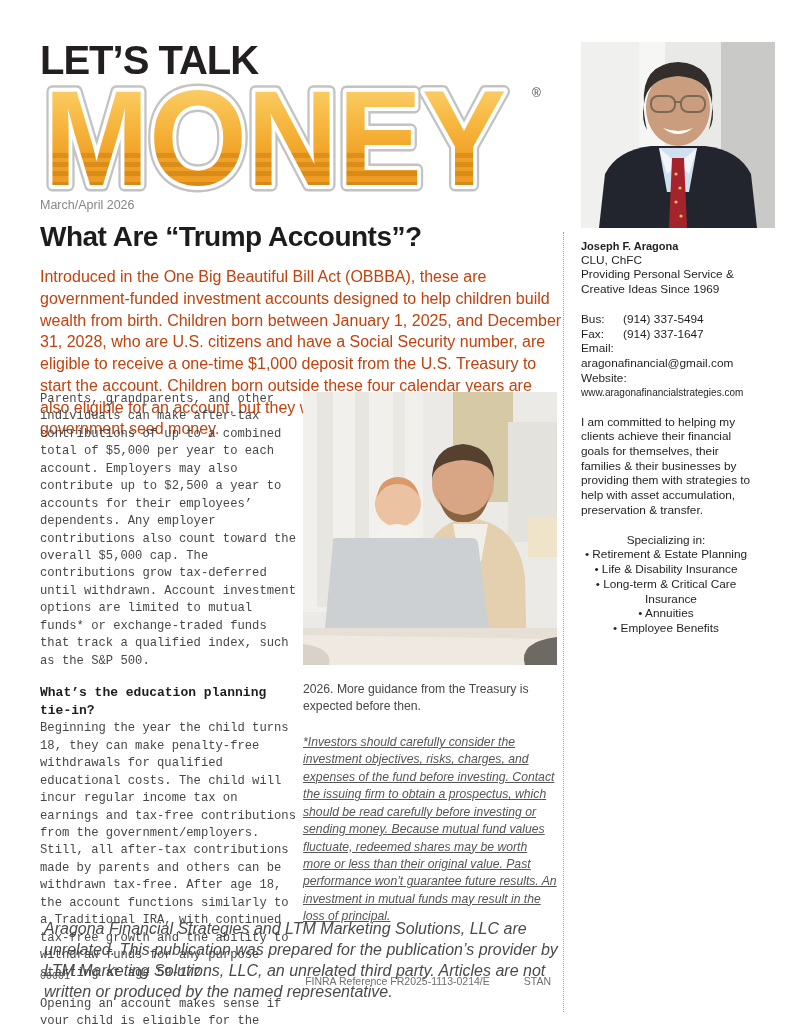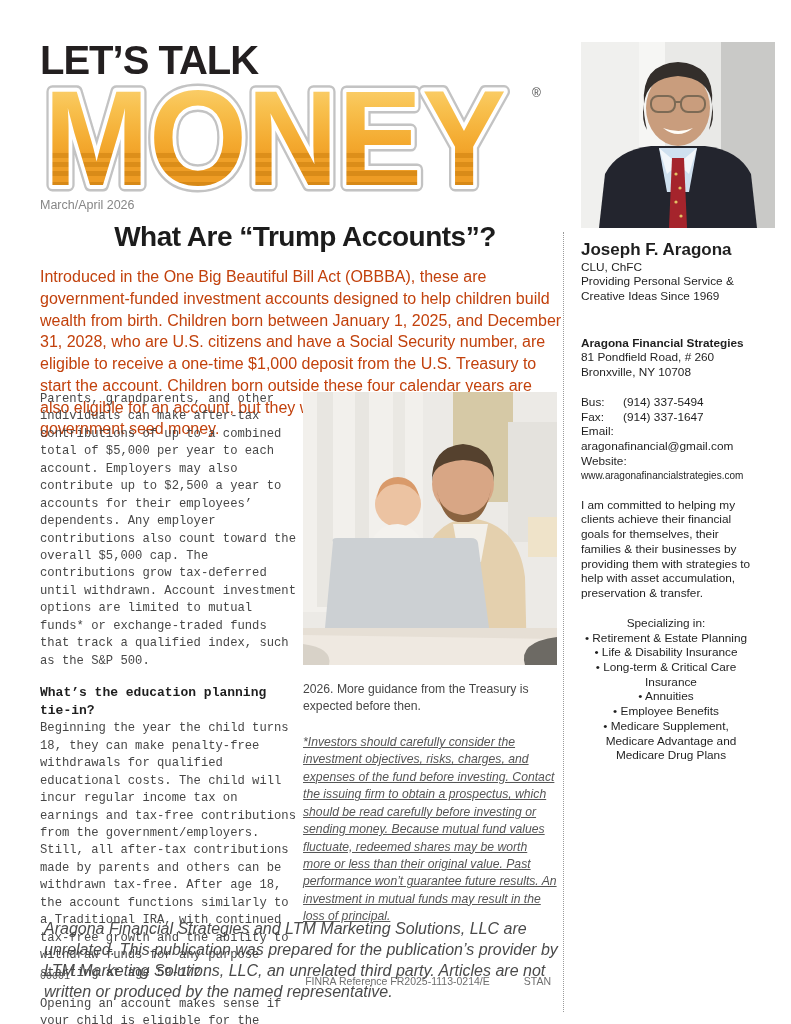--- a/index.html
+++ b/index.html
@@ -39,21 +39,21 @@
     font-size:12.2px;line-height:1.43;color:#474747;}
   .col2 .photo{display:block;width:254px;height:273px;}
   .col2 p{margin:16px 0 0 0;}
   .col2 p.fineprint{font-style:italic;color:#555;margin-top:18px;text-decoration:underline;}
   
   .divider{position:absolute;left:563px;top:232px;height:780px;width:0;
     border-left:1px dotted #9b9b9b;}
   
   .sidebar{position:absolute;left:581px;top:42px;width:176px;color:#1f1f1f;}
   .portrait{display:block;width:194px;height:186px;}
-  .advisor-name{font-size:17px;font-weight:bold;margin-top:12px;line-height:1.15;}
+  .advisor-name{font-size:11px;font-weight:bold;margin-top:12px;line-height:1.15;}
   .sb{font-size:11.8px;line-height:1.25;}
   .sb-block{margin-top:15px;}
   .bold{font-weight:bold;}
   .phone-row{display:flex;}
   .phone-row .lbl{width:42px;}
   .website-url{font-size:10px;line-height:1.4;}
   .mission{margin-top:15px;}
   .spec-list{margin:0;padding:0;list-style:none;}
   .spec-list li{padding-left:10px;text-indent:-10px;}
   .spec-list li::before{content:"• ";}
@@ -104,21 +104,21 @@
         </linearGradient>
       </defs>
       <text x="4" y="102" font-family="Liberation Sans, sans-serif" font-weight="bold" font-size="136" textLength="462" lengthAdjust="spacingAndGlyphs" stroke="#c3c3c3" stroke-width="13" stroke-linejoin="round" fill="none">MONEY</text>
       <text x="4" y="102" font-family="Liberation Sans, sans-serif" font-weight="bold" font-size="136" textLength="462" lengthAdjust="spacingAndGlyphs" stroke="#ffffff" stroke-width="8" stroke-linejoin="round" fill="url(#gold)" paint-order="stroke fill">MONEY</text>
     </svg>
     <span class="registered">®</span>
   </div>
 
   <div class="issue-date">March/April 2026</div>
 
-  <h1 class="headline" style="margin:0;text-align:center;">What Are “Trump Accounts”?</h1>
+  <h1 class="headline" style="margin:0;">What Are “Trump Accounts”?</h1>
 
   <p class="intro" style="margin:0;">Introduced in the One Big Beautiful Bill Act (OBBBA), these are government-funded investment accounts designed to help children build wealth from birth. Children born between January 1, 2025, and December 31, 2028, who are U.S. citizens and have a Social Security number, are eligible to receive a one-time $1,000 deposit from the U.S. Treasury to start the account. Children born outside these four calendar years are also eligible for an account, but they won’t receive the $1,000 in government seed money.</p>
 
   <div class="col1">
     <p>Parents, grandparents, and other individuals can make after-tax contributions of up to a combined total of $5,000 per year to each account. Employers may also contribute up to $2,500 a year to accounts for their employees’ dependents. Any employer contributions also count toward the overall $5,000 cap. The contributions grow tax-deferred until withdrawn. Account investment options are limited to mutual funds* or exchange-traded funds that track a qualified index, such as the S&amp;P 500.</p>
     <h3>What’s the education planning tie-in?</h3>
     <p>Beginning the year the child turns 18, they can make penalty-free withdrawals for qualified educational costs. The child will incur regular income tax on earnings and tax-free contributions from the government/employers. Still, all after-tax contributions made by parents and others can be withdrawn tax-free. After age 18, the account functions similarly to a Traditional IRA, with continued tax-free growth and the ability to withdraw funds for any purpose starting at age 59-1/2.</p>
     <p>Opening an account makes sense if your child is eligible for the $1,000 seed money. It may also be worth considering if your employer is willing to contribute to your child’s account. Accounts can be opened beginning July 4,</p>
   </div>
 
@@ -191,25 +191,20 @@
       <rect x="100" y="54" width="24" height="16" rx="7" fill="none" stroke="#7c6a55" stroke-width="2"></rect>
       <line x1="94" y1="60" x2="100" y2="60" stroke="#7c6a55" stroke-width="2"></line>
 
       <path d="M82 86 Q97 98 112 86 Q98 92 82 86 Z" fill="#fffdf8"></path>
     </svg>
 
     <div class="advisor-name">Joseph F. Aragona</div>
     <div class="sb">CLU, ChFC</div>
     <div class="sb" style="width:168px;">Providing Personal Service &amp; Creative Ideas Since 1969</div>
 
-    <div class="sb sb-block" style="margin-top:32px;">
-      <div class="bold">Aragona Financial Strategies</div>
-      <div>81 Pondfield Road, # 260</div>
-      <div>Bronxville, NY  10708</div>
-    </div>
 
     <div class="sb sb-block">
       <div class="phone-row">
         <span class="lbl">Bus:</span>
         <span>(914) 337-5494</span>
       </div>
       <div class="phone-row">
         <span class="lbl">Fax:</span>
         <span>(914) 337-1647</span>
       </div>
@@ -222,21 +217,20 @@
     <div class="sb mission" style="width:170px;">I am committed to helping my clients achieve their financial goals for themselves, their families &amp; their businesses by providing them with strategies to help with asset accumulation, preservation &amp; transfer.</div>
 
     <div class="sb sb-block" style="width:170px;text-align:center;">
       <div>Specializing in:</div>
       <ul class="spec-list">
         <li>Retirement &amp; Estate Planning</li>
         <li>Life &amp; Disability Insurance</li>
         <li>Long-term &amp; Critical Care Insurance</li>
         <li>Annuities</li>
         <li>Employee Benefits</li>
-        <li>Medicare Supplement, Medicare Advantage and Medicare Drug Plans</li>
       </ul>
     </div>
   </div>
 
   <p class="footer-disclaimer" style="margin:0;">Aragona Financial Strategies and LTM Marketing Solutions, LLC are unrelated. This publication was prepared for the publication’s provider by LTM Marketing Solutions, LLC, an unrelated third party. Articles are not written or produced by the named representative.</p>
   <div class="form-code">00001</div>
   <div class="finra-line">
     <span>FINRA Reference FR2025-1113-0214/E</span>
     <span>STAN</span>
   </div>

